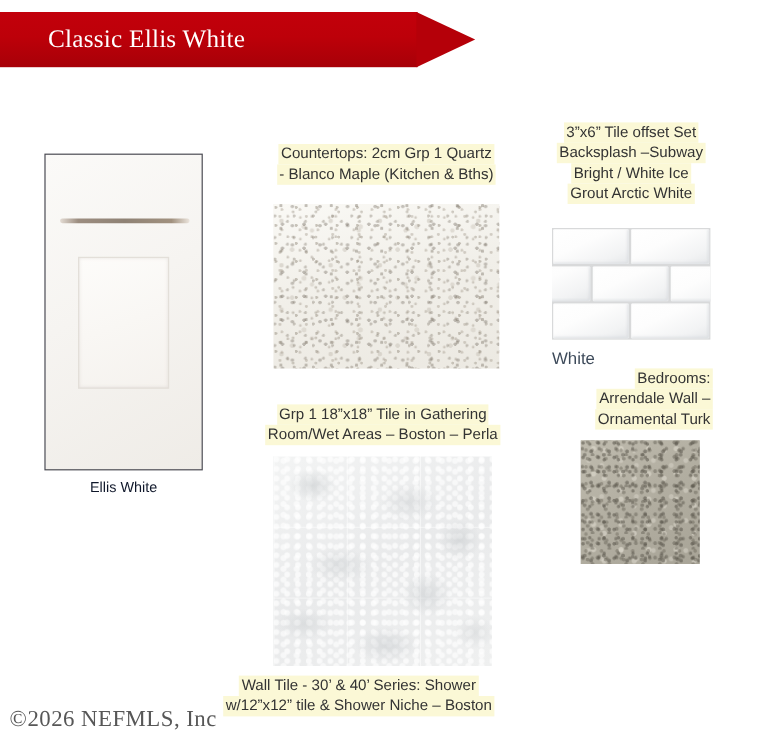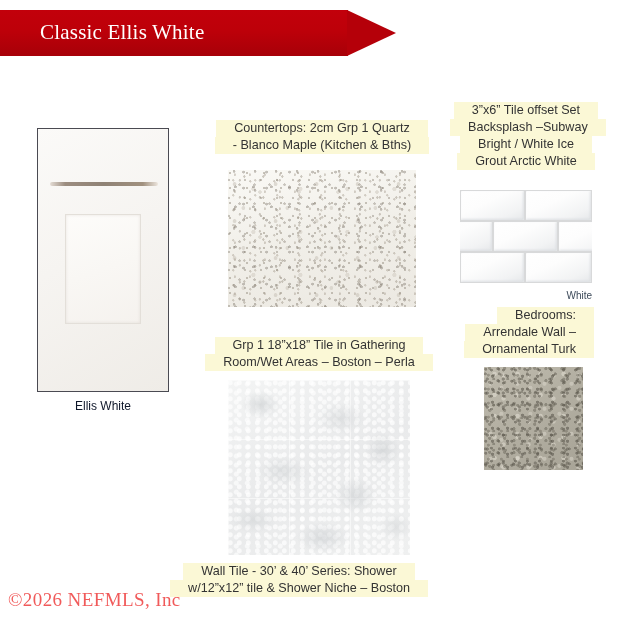--- a/index.html
+++ b/index.html
@@ -56,21 +56,21 @@
     position: absolute;
     font-size: 12.6px;
     line-height: 17px;
     color: #333333;
     text-align: center;
     font-family: "Liberation Sans", sans-serif;
   }
   .hl-label .ln {
     display: inline-block;
     background: #fbf8d6;
-    padding: 0 18px;
+    padding: 0 2px;
     white-space: nowrap;
   }
 
   
   #cabinet-sample {
     position: absolute;
     left: 37px;
     top: 128px;
     width: 132px;
     height: 264px;
@@ -159,22 +159,22 @@
     background: linear-gradient(155deg, #ffffff 0%, #fdfdfd 40%, #f2f3f4 78%, #e6e8ea 100%);
     box-shadow: inset 0 0 2px rgba(255,255,255,0.9),
                 inset -1px -1px 2px rgba(190,195,200,0.55);
     border-radius: 1px;
   }
   #subway-caption {
     position: absolute;
     left: 460px;
     top: 290px;
     width: 132px;
-    text-align: right;
-    font-size: 10px;
+    text-align: left;
+    font-size: 14px;
     color: #3d4a5a;
   }
 
   
   #floortile-sample {
     left: 228px;
     top: 380px;
     width: 182px;
     height: 175px;
     background-color: #eceded;
@@ -234,21 +234,21 @@
       100% 100%;
   }
 
   
   #watermark {
     position: absolute;
     left: 8px;
     top: 589px;
     font-size: 19px;
     letter-spacing: 0.4px;
-    color: #ef4444;
+    color: #404040;
     font-family: "Liberation Serif", serif;
     white-space: nowrap;
     opacity: 0.88;
     text-align: right;
   }
 </style>
 </head>
 <body>
 
 <div id="banner-wrap">

